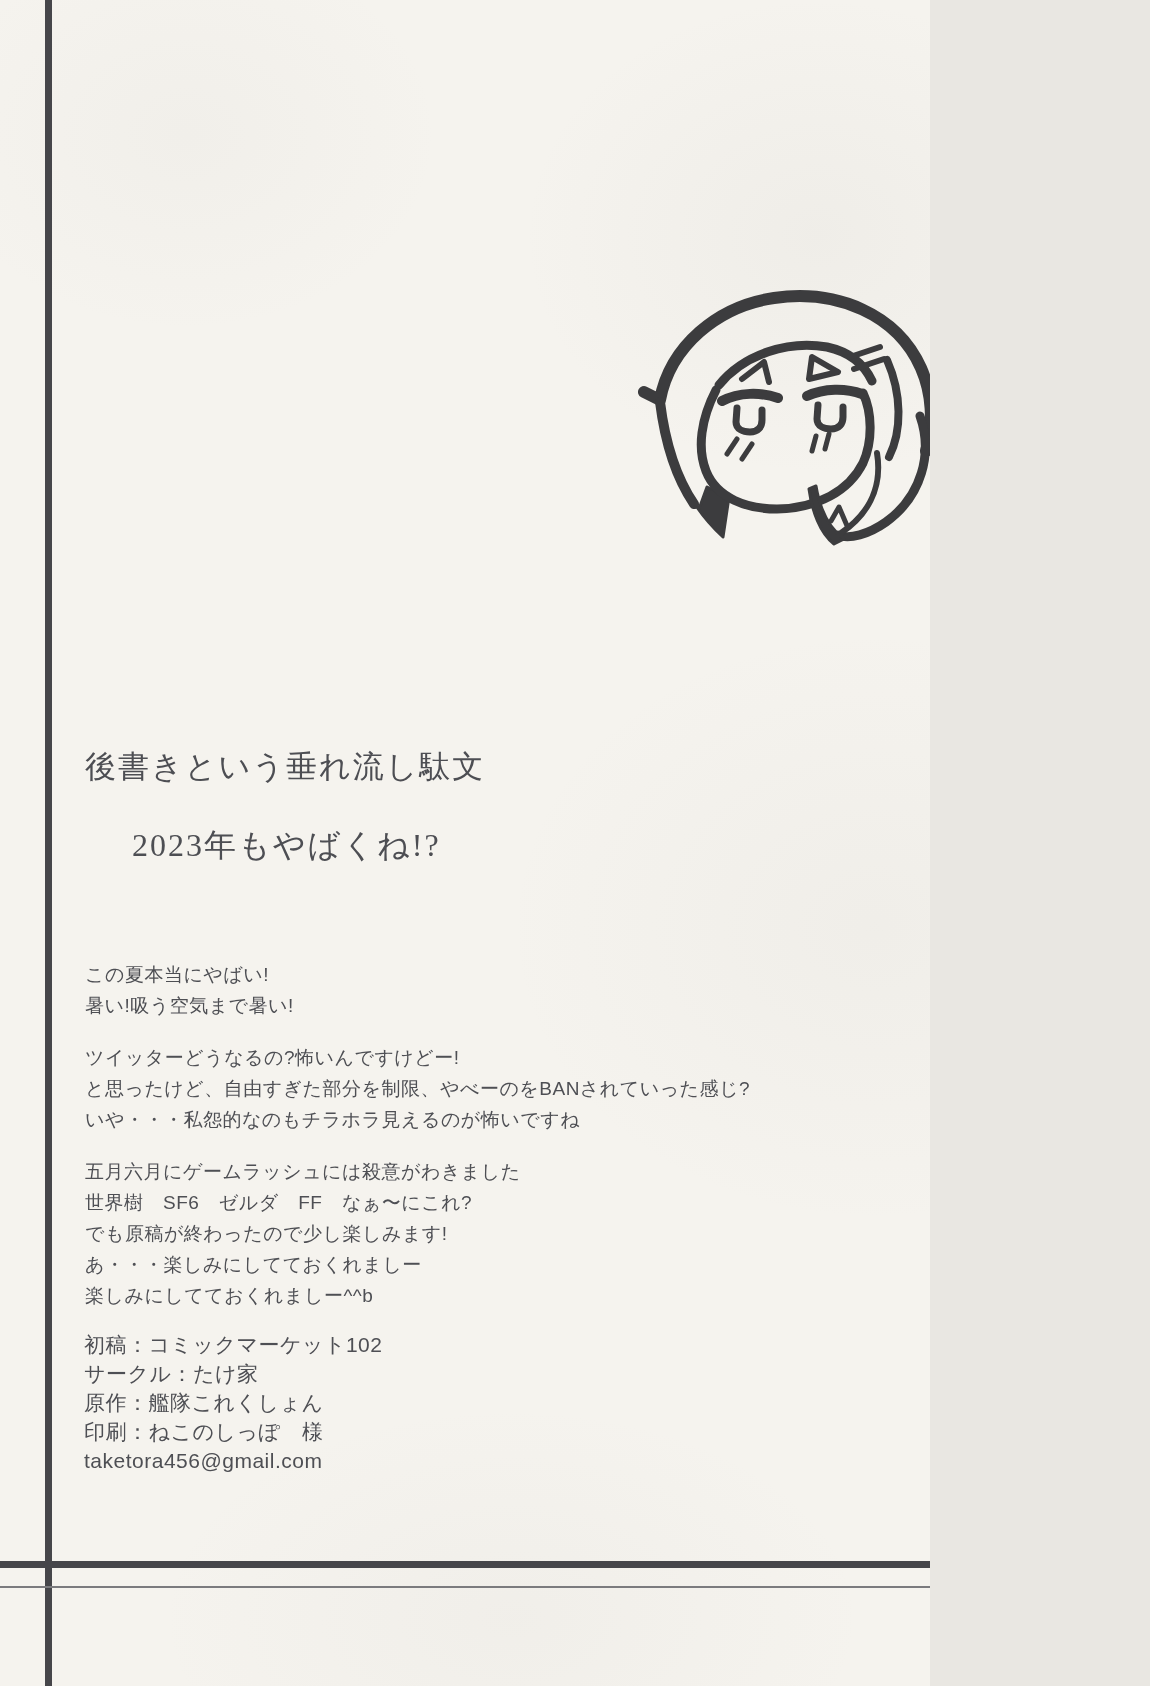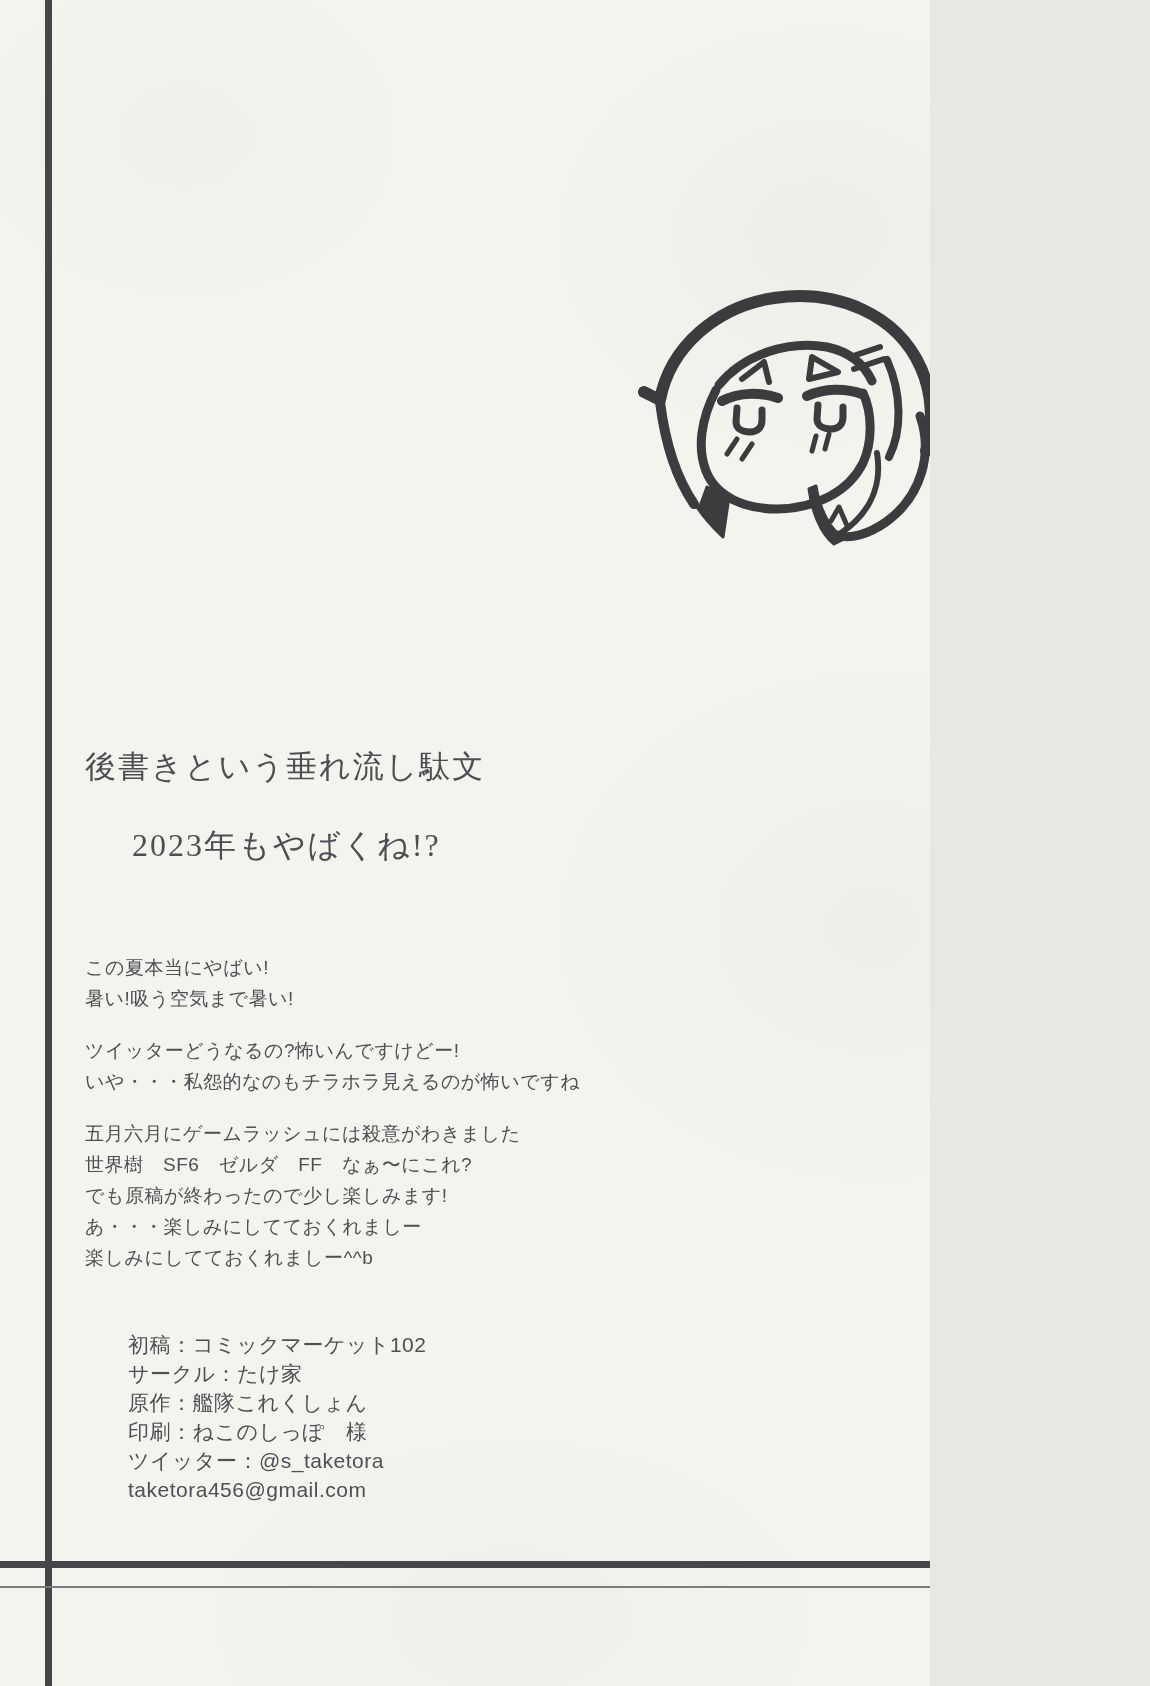--- a/index.html
+++ b/index.html
@@ -39,25 +39,25 @@
   }
   .heading2{
     position:absolute;left:84px;top:824px;
     font-family:"Liberation Serif",serif;
     font-size:32px;font-weight:500;letter-spacing:2px;color:#4d4e53;margin-left:48px;
   }
   .body-text{
     position:absolute;left:85px;top:944px;width:900px;
     font-size:19px;line-height:31px;color:#4e4f54;letter-spacing:0.5px;
   }
-  .para{margin:8px 0 21px 0;}
+  .para{margin:15px 0 21px 0;}
   .para .text-line{white-space:pre;}
   .credits{
     position:absolute;left:84px;top:1330px;width:600px;
-    font-size:21px;line-height:29px;color:#4e4f54;letter-spacing:0.5px;margin-left:44px;
+    font-size:21px;line-height:29px;color:#4e4f54;letter-spacing:0.5px;
   }
   .credits .text-line{white-space:pre;}
 </style>
 </head>
 <body>
 
 <div class="page">
 
   <div class="rule-vertical"></div>
 
@@ -103,36 +103,36 @@
   <div class="heading1">後書きという垂れ流し駄文</div>
   <div class="heading2">2023年もやばくね!?</div>
 
   <div class="body-text">
     <div class="para">
       <div class="text-line">この夏本当にやばい!</div>
       <div class="text-line">暑い!吸う空気まで暑い!</div>
     </div>
     <div class="para">
       <div class="text-line">ツイッターどうなるの?怖いんですけどー!</div>
+      <div class="text-line">と思ったけど、自由すぎた部分を制限、やべーのをBANされていった感じ?</div>
       <div class="text-line">いや・・・私怨的なのもチラホラ見えるのが怖いですね</div>
     </div>
     <div class="para">
       <div class="text-line">五月六月にゲームラッシュには殺意がわきました</div>
       <div class="text-line">世界樹　SF6　ゼルダ　FF　なぁ〜にこれ?</div>
       <div class="text-line">でも原稿が終わったので少し楽しみます!</div>
       <div class="text-line">あ・・・楽しみにしてておくれましー</div>
       <div class="text-line">楽しみにしてておくれましー^^b</div>
     </div>
   </div>
 
   <div class="credits">
     <div class="text-line">初稿：コミックマーケット102</div>
     <div class="text-line">サークル：たけ家</div>
     <div class="text-line">原作：艦隊これくしょん</div>
     <div class="text-line">印刷：ねこのしっぽ　様</div>
-    <div class="text-line">ツイッター：@s_taketora</div>
     <div class="text-line">taketora456@gmail.com</div>
   </div>
 
   <div class="rule-bottom-thick"></div>
   <div class="rule-bottom-thin"></div>
 
 </div>
 
 </body></html>

